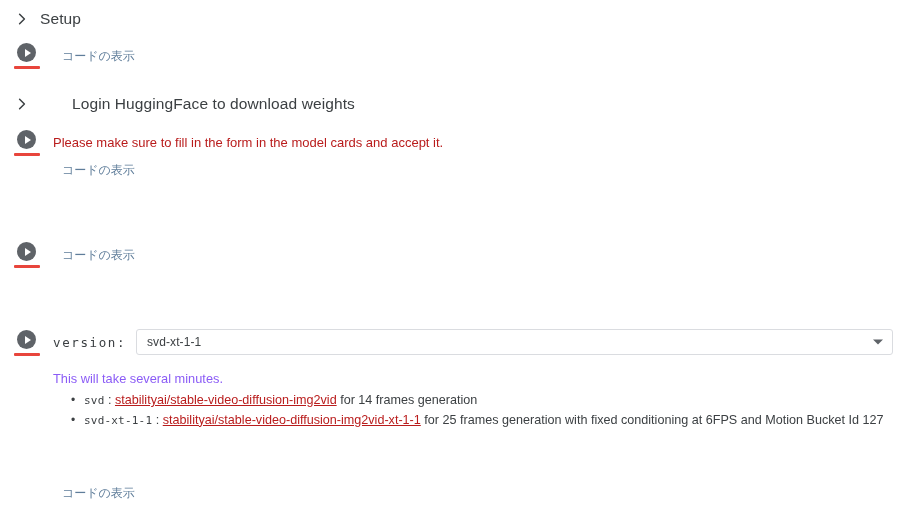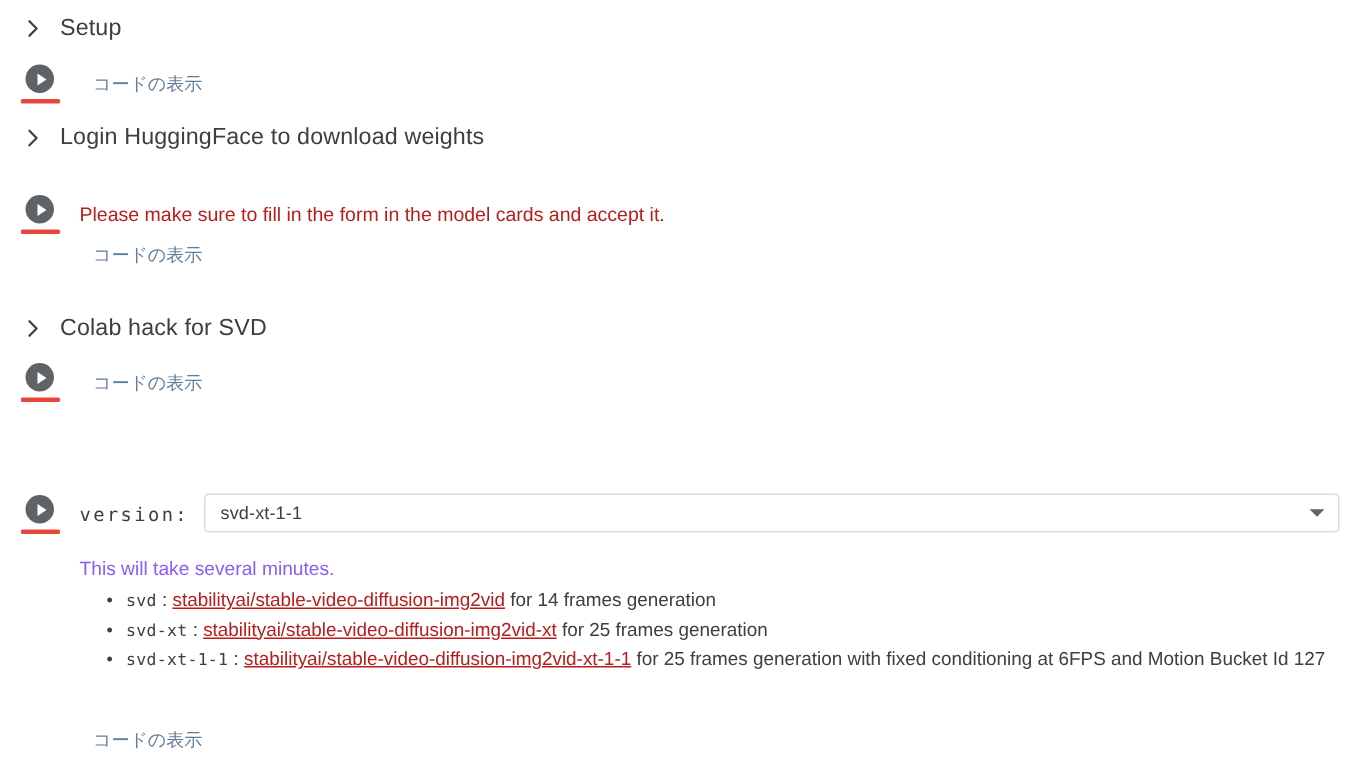--- a/index.html
+++ b/index.html
@@ -222,48 +222,40 @@
   <div class="run-cell" style="top:43px;">
     <div class="run-btn">
       <span class="circle">
           <span class="tri"></span>
         </span>
     </div>
     <div class="run-underline"></div>
   </div>
   <div class="show-code" style="left:62px; top:48px;">コードの表示</div>
 
-  <div class="section-header" style="top:80px;">
+  <div class="section-header" style="top:92px;gap:32px;">
     <span class="chevron">
       <svg width="14" height="14" viewBox="0 0 14 14" aria-hidden="true">
         <path d="M4.6 2.2 L9.4 7 L4.6 11.8" fill="none" stroke="#3c4043" stroke-width="1.5" stroke-linecap="round" stroke-linejoin="round"></path>
       </svg>
     </span>
     <span class="section-title">Login HuggingFace to download weights</span>
   </div>
 
   <div class="run-cell" style="top:130px;">
     <div class="run-btn">
       <span class="circle">
           <span class="tri"></span>
         </span>
     </div>
     <div class="run-underline"></div>
   </div>
   <div class="plain-text" style="left:53px; top:135px;">Please make sure to fill in the form in the model cards and accept it.</div>
   <div class="show-code" style="left:62px; top:162px;">コードの表示</div>
 
-  <div class="section-header" style="top:207px;">
-    <span class="chevron">
-      <svg width="14" height="14" viewBox="0 0 14 14" aria-hidden="true">
-        <path d="M4.6 2.2 L9.4 7 L4.6 11.8" fill="none" stroke="#3c4043" stroke-width="1.5" stroke-linecap="round" stroke-linejoin="round"></path>
-      </svg>
-    </span>
-    <span class="section-title">Colab hack for SVD</span>
-  </div>
 
   <div class="run-cell" style="top:242px;">
     <div class="run-btn">
       <span class="circle">
           <span class="tri"></span>
         </span>
     </div>
     <div class="run-underline"></div>
   </div>
   <div class="show-code" style="left:62px; top:247px;">コードの表示</div>
@@ -286,23 +278,20 @@
     </div>
   </div>
 
   <div class="md-block">
     <div class="md-line">This will take several minutes.</div>
     <ul class="ref-list">
       <li>
         <code class="inline">svd</code><span class="sep"> : </span><a class="ref-link">stabilityai/stable-video-diffusion-img2vid</a><span> for 14 frames generation</span>
       </li>
       <li>
-        <code class="inline">svd-xt</code><span class="sep"> : </span><a class="ref-link">stabilityai/stable-video-diffusion-img2vid-xt</a><span> for 25 frames generation</span>
-      </li>
-      <li>
         <code class="inline">svd-xt-1-1</code><span class="sep"> : </span><a class="ref-link">stabilityai/stable-video-diffusion-img2vid-xt-1-1</a><span> for 25 frames generation with fixed conditioning at 6FPS and Motion Bucket Id 127</span>
       </li>
     </ul>
   </div>
 
   <div class="show-code" style="left:62px; top:485px;">コードの表示</div>
 
 </div>
 
 </body></html>

